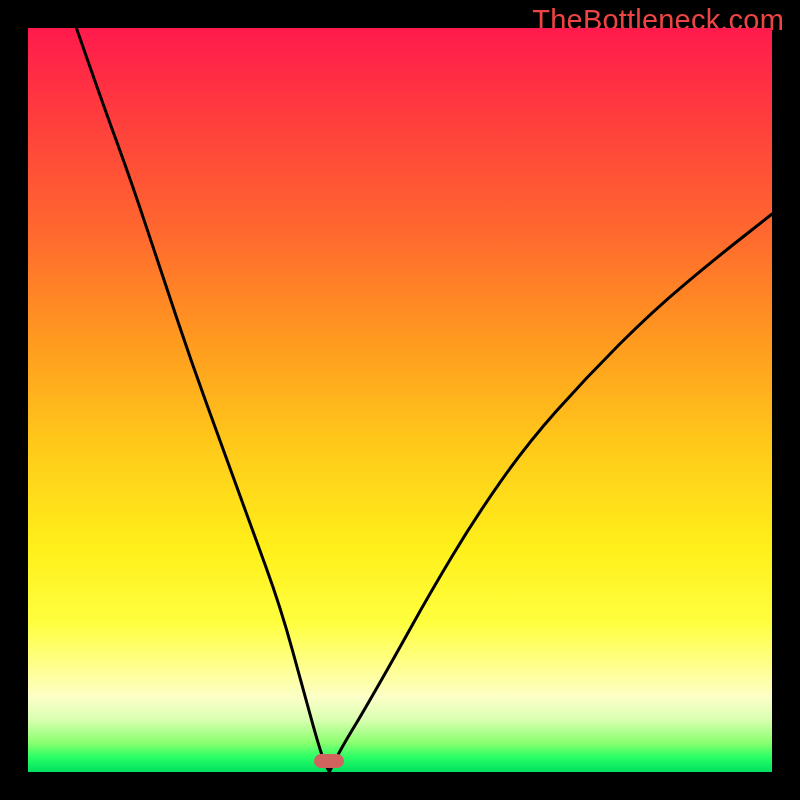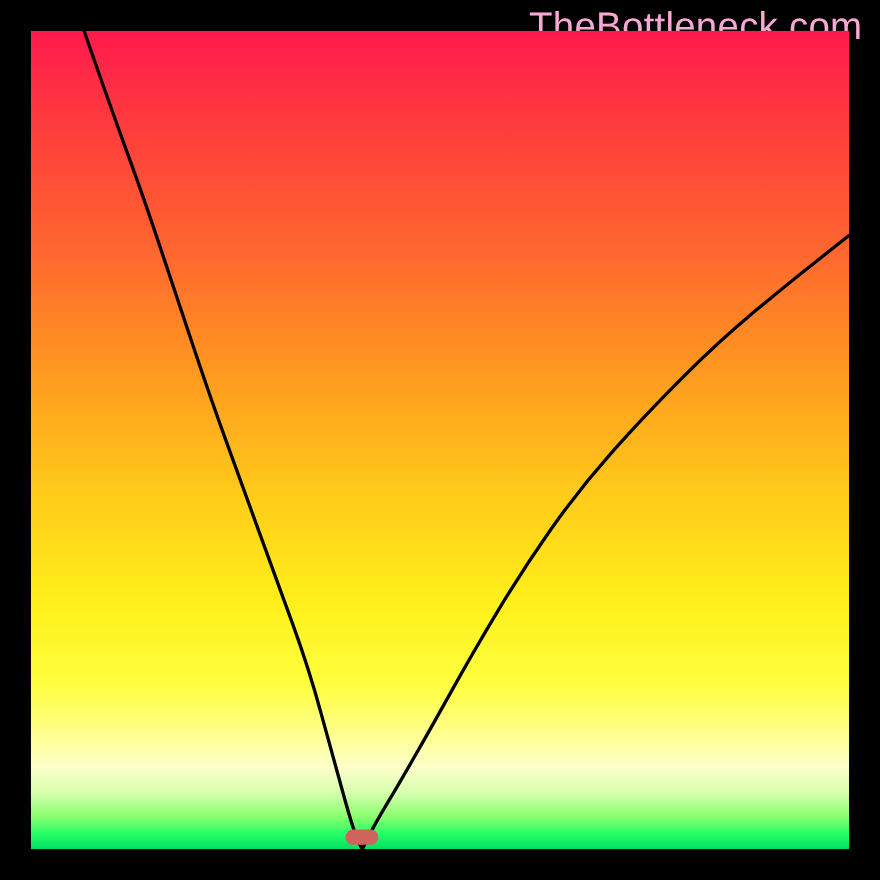--- a/index.html
+++ b/index.html
@@ -42,23 +42,23 @@
       #fcffc8 90%,
       #d8ffb0 93%,
       #8cff70 96%,
       #2aff66 98%,
       #00e060 100%);
   }
   .watermark {
     position: absolute;
     top: 4px;
     right: 16px;
-    font-size: 35px;
+    font-size: 29px;
     font-weight: 400;
-    color: #f9a8d4;
+    color: #ef4444;
     letter-spacing: 0.2px;
   }
   svg.curve {
     position: absolute;
     left: 0; top: 0;
     width: 744px;
     height: 744px;
     overflow: visible;
   }
   .marker {

